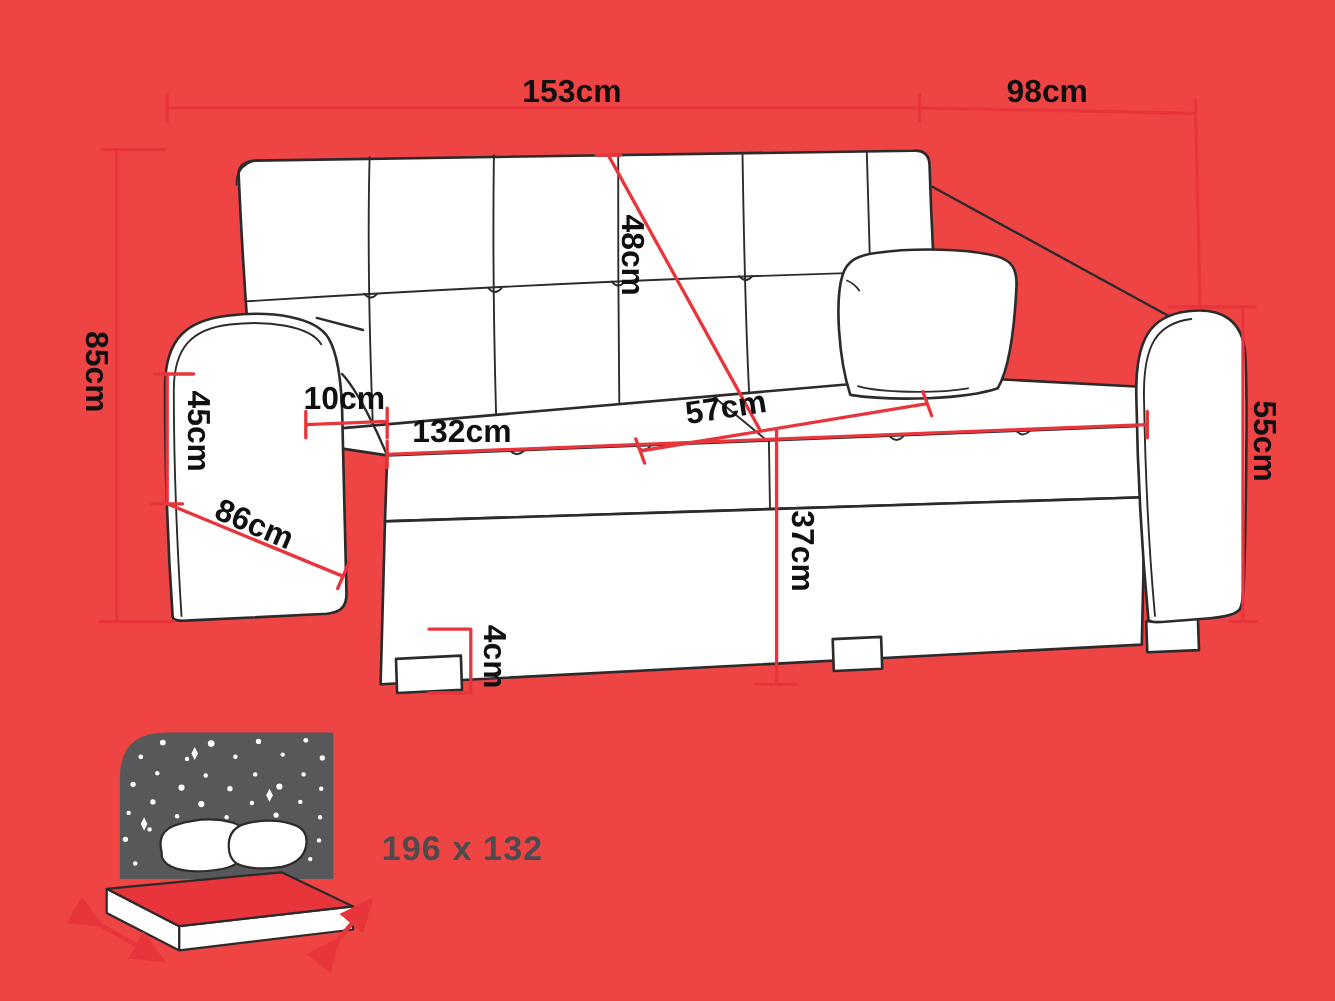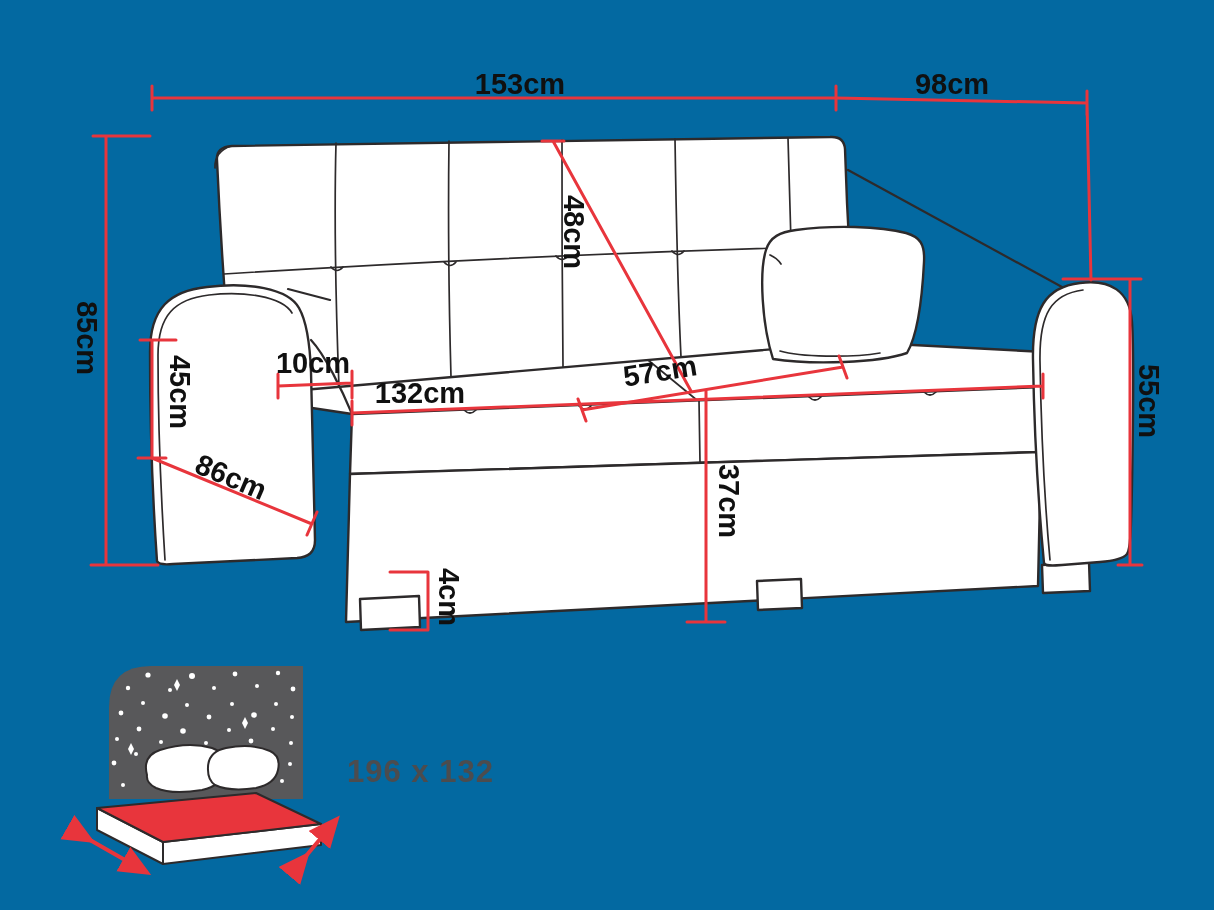--- a/index.html
+++ b/index.html
@@ -1,16 +1,16 @@
 <!DOCTYPE html>
 <html><head>
 <meta charset="utf-8">
 <style>
   html,body{margin:0;padding:0;background:#ffffff;}
-  .canvas{position:relative;width:1214px;height:910px;background:#0369a1;overflow:hidden;
+  .canvas{position:relative;width:1214px;height:910px;background:#ef4444;overflow:hidden;
           font-family:"Liberation Sans", sans-serif;}
   svg{display:block;}
   .sofa      {fill:#ffffff;stroke:#2d2a2b;stroke-width:2.4;stroke-linejoin:round;stroke-linecap:round;}
   .sofa-line {fill:none;stroke:#2d2a2b;stroke-width:2.2;stroke-linecap:round;}
   .seam      {fill:none;stroke:#2d2a2b;stroke-width:1.7;stroke-linecap:round;}
   .dim       {fill:none;stroke:#e8353c;stroke-width:3;stroke-linecap:round;}
   .dim-label {font-weight:bold;font-size:29px;fill:#101010;}
   .size-label{font-weight:bold;font-size:31px;fill:#4c4c4e;letter-spacing:1px;}
   .icon-gray {fill:#58585a;stroke:none;}
   .icon-red  {fill:#e8353c;stroke:#2d2a2b;stroke-width:2;stroke-linejoin:round;}

